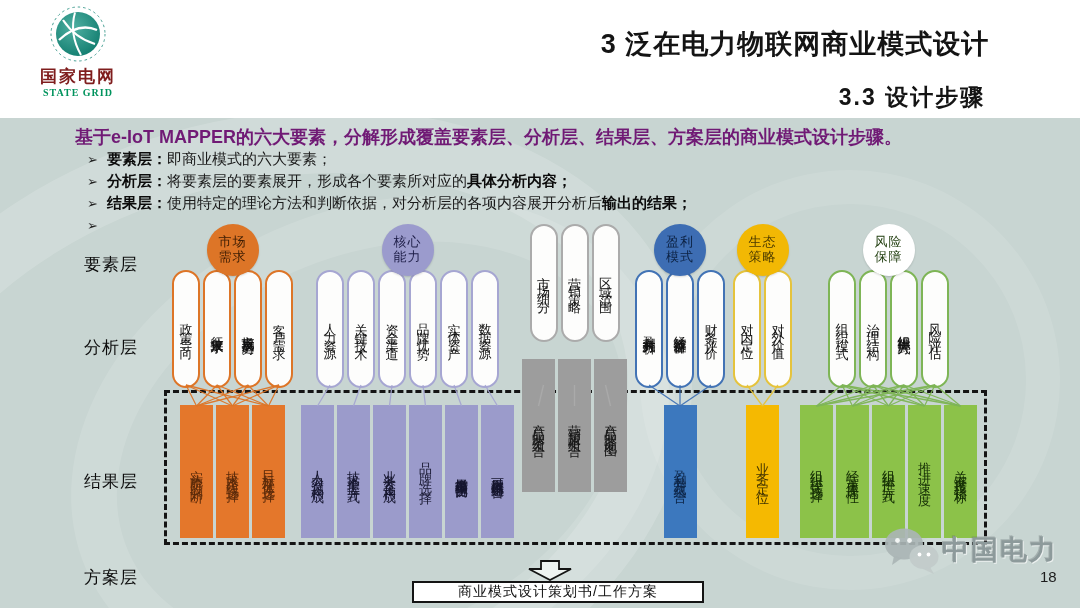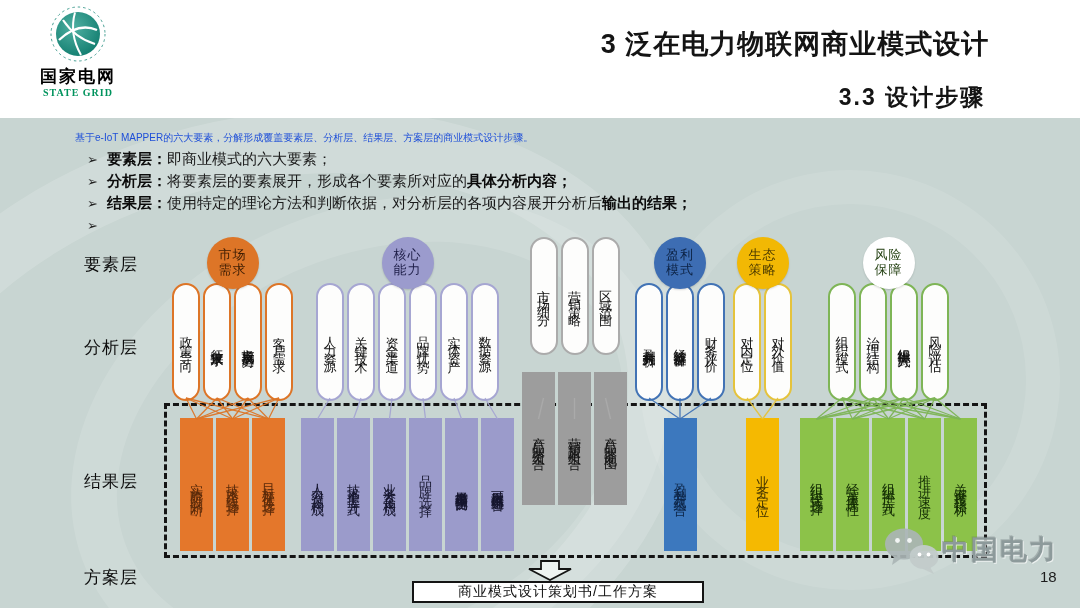--- a/index.html
+++ b/index.html
@@ -12,37 +12,37 @@
   
   .swoosh { position:absolute; border-radius:50%; pointer-events:none; }
   .swoosh.s1 { left:-180px; top:120px; width:880px; height:640px; border:64px solid rgba(255,255,255,0.16); transform:rotate(-16deg); }
   .swoosh.s2 { left:60px; top:210px; width:620px; height:470px; border:46px solid rgba(255,255,255,0.12); transform:rotate(-24deg); }
   .swoosh.s3 { left:640px; top:170px; width:420px; height:420px; border:34px solid rgba(255,255,255,0.10); transform:rotate(10deg); }
 
   
   #header { position:absolute; left:0; top:0; width:1080px; height:118px; background:#ffffff; z-index:5; }
   #logo { position:absolute; left:22px; top:2px; width:112px; text-align:center; }
   #logo svg { display:block; margin:2px auto 0; }
-  .logo-cn { font-size:17px; font-weight:bold; color:#000000; letter-spacing:2px; line-height:1.1; }
+  .logo-cn { font-size:17px; font-weight:bold; color:#7f1d1d; letter-spacing:2px; line-height:1.1; }
   .logo-en { font-family:"Liberation Serif","DejaVu Serif",serif; font-size:10px; font-weight:bold; color:#00935d; letter-spacing:1px; }
   #slide-title { position:absolute; left:540px; top:26px; width:510px; text-align:center; font-size:27px; font-weight:bold; color:#141414; letter-spacing:1px; }
   #slide-subtitle { position:absolute; left:742px; top:82px; width:340px; text-align:center; font-size:23px; font-weight:bold; color:#141414; letter-spacing:2px; }
 
   
   #intro { position:absolute; left:75px; top:127px; width:960px; z-index:4; }
-  .intro-lead { font-size:10px; font-weight:normal; line-height:21px; color:#1d4ed8; }
+  .intro-lead { font-size:18px; font-weight:bold; line-height:21px; color:#701a75; }
   .bullet-line { display:flex; align-items:flex-start; line-height:21px; font-size:15px; color:#1a1a1a; padding-left:12px; }
   .bullet-marker { width:20px; font-size:13px; color:#222; flex:0 0 20px; padding-top:1px; }
   .bullet-line b { font-weight:bold; color:#0b0b0b; }
 
   
   .layer-label { position:absolute; left:84px; font-size:17px; color:#0d0d0d; letter-spacing:1px; z-index:4; }
 
   
-  #diagram { position:absolute; left:172px; top:237px; z-index:3; }
+  #diagram { position:absolute; left:172px; top:224px; z-index:3; }
   #groups-row { display:inline-flex; gap:8px; align-items:flex-start; position:relative; z-index:1; }
   .group-col { display:flex; flex-direction:column; align-items:center; }
   .elem-circle {
     width:52px; height:52px; border-radius:50%;
     display:flex; flex-direction:column; align-items:center; justify-content:center;
     font-size:13px; line-height:1.15; letter-spacing:1px;
     margin-bottom:-6px; position:relative; z-index:3;
     box-shadow:0 1px 2px rgba(0,0,0,0.15);
   }
   .pills-row { display:flex; gap:3px; height:118px; position:relative; z-index:1; }

